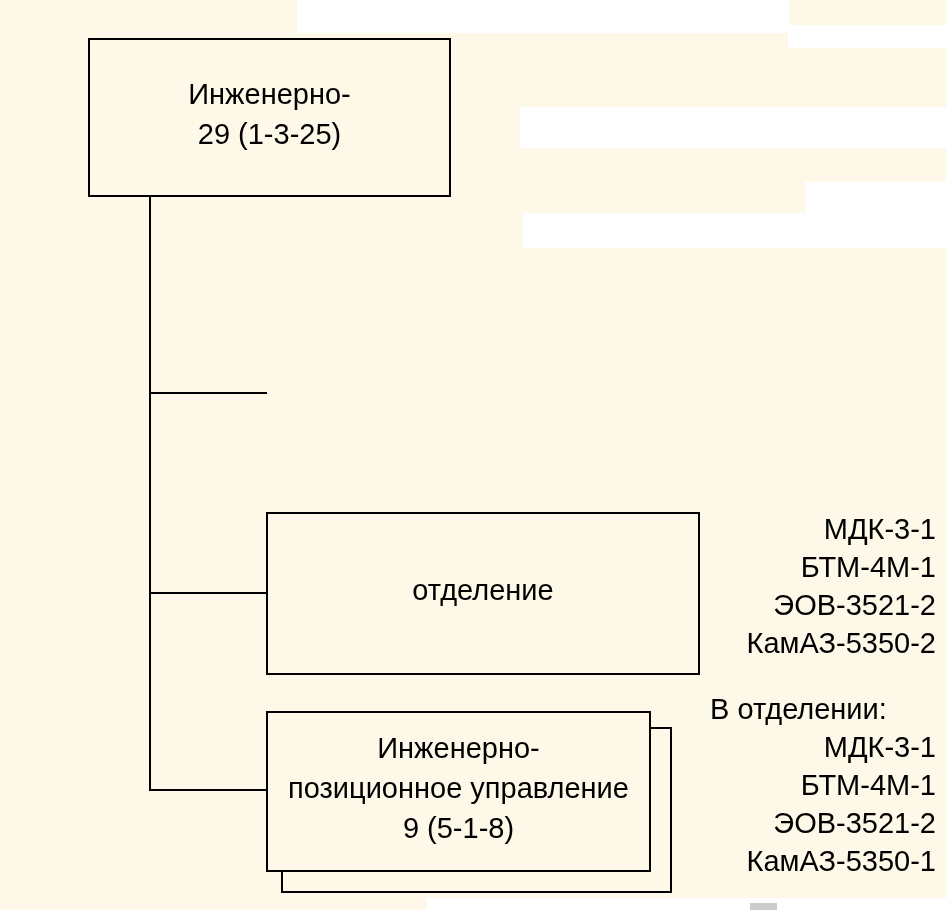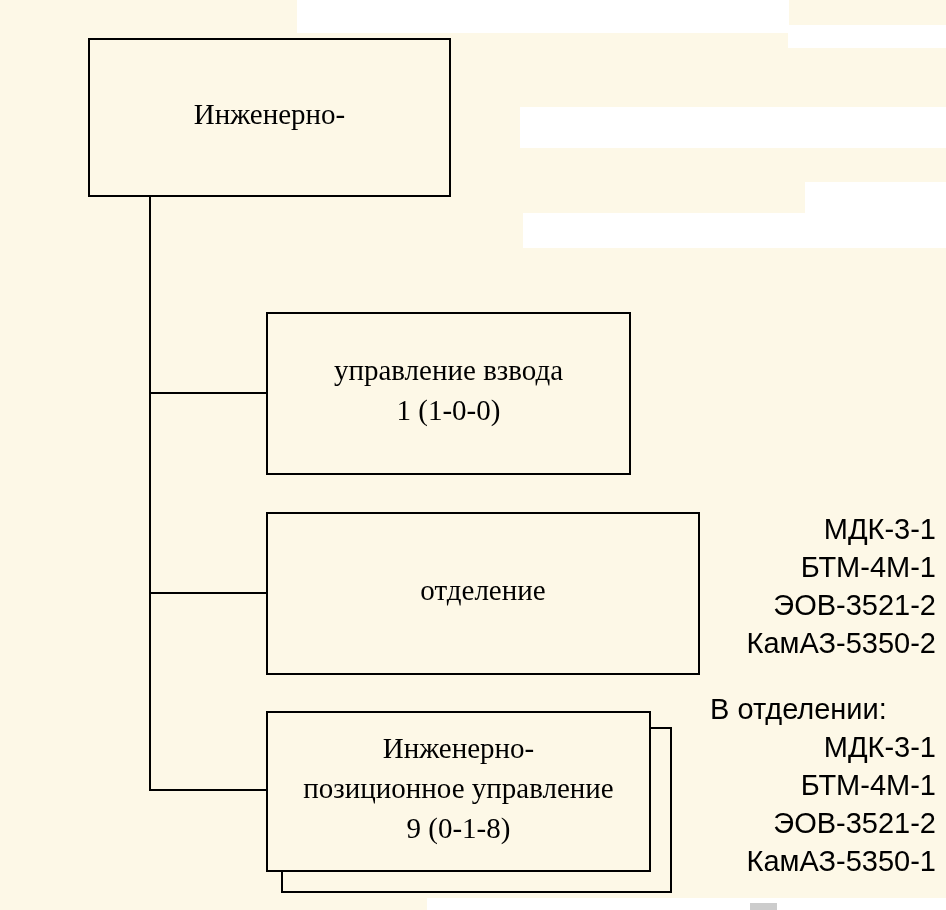--- a/index.html
+++ b/index.html
@@ -29,21 +29,20 @@
     border:2px solid var(--line);
     background:var(--background);
     display:flex;
     flex-direction:column;
     align-items:center;
     justify-content:center;
     text-align:center;
     font-size:29px;
     line-height:40px;
     padding-bottom:8px;
-    font-family:Liberation Serif, serif;
   }
   .node.shadow{padding:0;}
   .equip-list{
     position:absolute;
     font-size:29px;
     line-height:38px;
   }
   .equip-row{
     display:flex;
     justify-content:flex-end;
@@ -64,36 +63,33 @@
   <div class="patch" style="left:427px;top:898px;width:519px;height:12px"></div>
   <div class="patch gray" style="left:750px;top:903px;width:27px;height:7px"></div>
 
   <div class="vline" style="left:149px;top:196px;width:2px;height:595px"></div>
   <div class="hline" style="left:149px;top:392px;width:118px;height:2px"></div>
   <div class="hline" style="left:149px;top:592px;width:118px;height:2px"></div>
   <div class="hline" style="left:149px;top:789px;width:119px;height:2px"></div>
 
   <div class="node" style="left:88px;top:38px;width:363px;height:159px">
     <div>Инженерно-</div>
+    <div>29 (1-3-25)</div>
   </div>
 
-  <div class="node" style="left:266px;top:312px;width:365px;height:163px">
-    <div>управление взвода</div>
-    <div>1 (1-0-0)</div>
-  </div>
 
   <div class="node" style="left:266px;top:512px;width:434px;height:163px">
     <div>отделение</div>
   </div>
 
   <div class="node shadow" style="left:281px;top:727px;width:391px;height:166px"></div>
   <div class="node" style="left:266px;top:711px;width:385px;height:161px">
     <div>Инженерно-</div>
     <div>позиционное управление</div>
-    <div>9 (0-1-8)</div>
+    <div>9 (5-1-8)</div>
   </div>
 
   <div class="equip-list" style="left:710px;top:510px;width:226px">
     <div class="equip-row">
       <span>МДК-3</span>
       <span>-1</span>
     </div>
     <div class="equip-row">
       <span>БТМ-4М</span>
       <span>-1</span>

